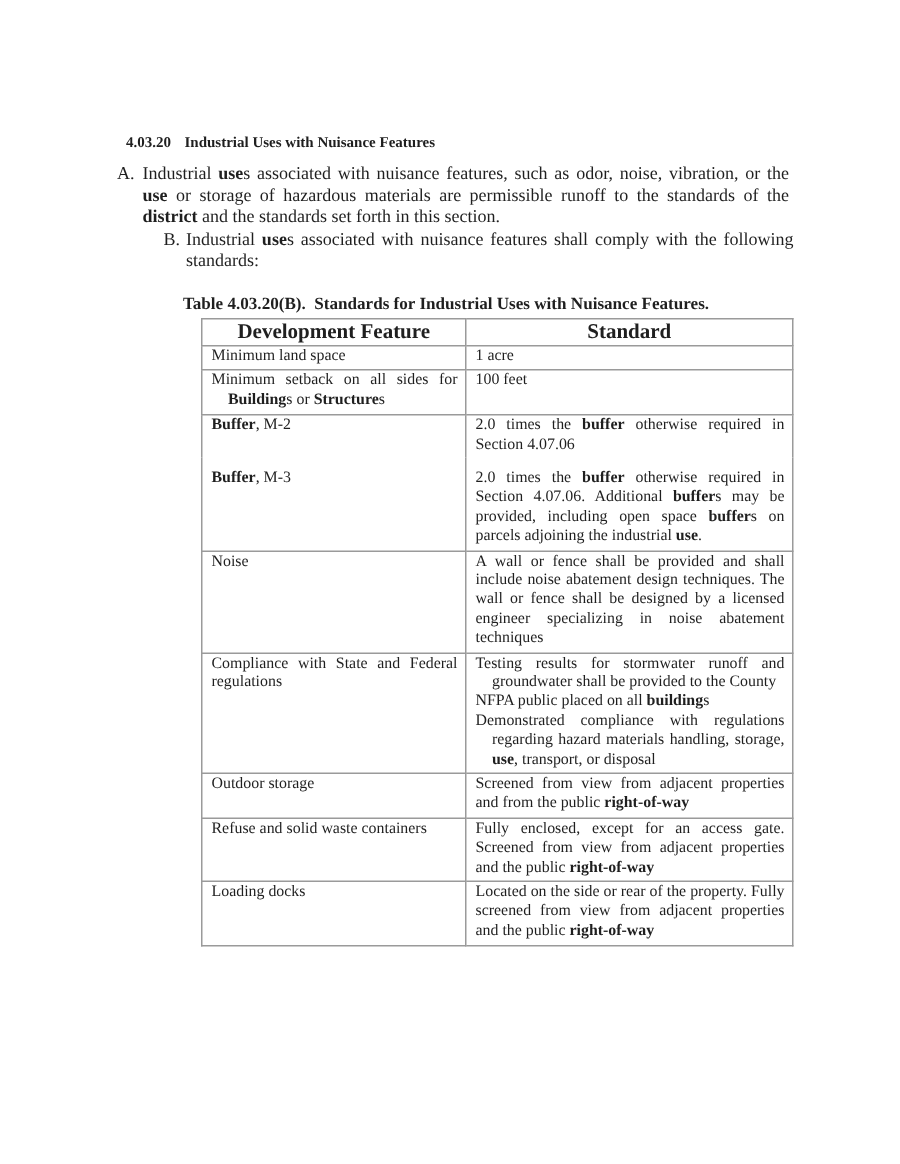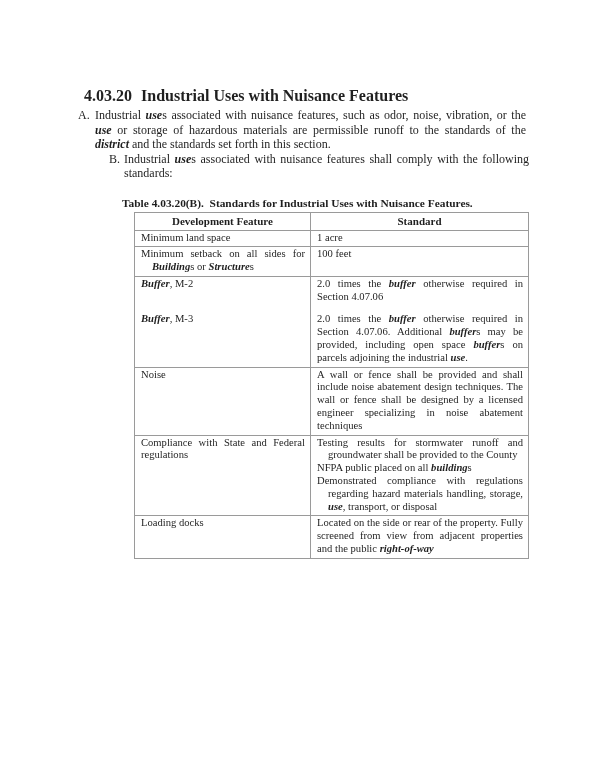--- a/index.html
+++ b/index.html
@@ -12,21 +12,21 @@
     position:relative;
     width:600px;height:776px;
     background:var(--background);
     color:var(--text);
     font-family:"Liberation Serif","DejaVu Serif",serif;
     overflow:hidden;
   }
   .content{position:absolute;left:78px;top:88px;width:452px;}
   .heading{
     margin:0 0 0 6px;
-    font-size:16px;font-weight:bold;line-height:16px;
+    font-size:10px;font-weight:bold;line-height:16px;
     white-space:pre;
   }
   .heading .num{margin-right:9px;}
   .para{
     position:relative;
     padding-left:17px;
     text-align:justify;
     font-size:12px;line-height:14.5px;
   }
   .para .marker{position:absolute;left:0;top:0;}
@@ -42,32 +42,32 @@
     border-collapse:collapse;
     width:394px;table-layout:fixed;
     font-size:10.6px;line-height:12.8px;
   }
   table.standards th,
   table.standards td{
     border:1px solid var(--border);
     vertical-align:top;
   }
   table.standards th{
-    font-weight:bold;font-size:11px;line-height:13px;
+    font-weight:bold;font-size:14px;line-height:13px;
     text-align:center;padding:2px 4px;
   }
   table.standards td{
     text-align:justify;
     padding:1px 5px 2px 6px;
   }
   .block{margin:0;}
   .block.hang{padding-left:11px;text-indent:-11px;}
   tr.merge-start td{border-bottom-style:hidden;margin-left:43px;}
   tr.merge-end td{border-top-style:hidden;padding-top:8px;}
-  .b{font-weight:bold;font-style:italic;}
+  .b{font-weight:bold;}
 </style>
 </head>
 <body>
 
 <div class="page">
   <div class="content">
 
     <h1 class="heading"><span class="num">4.03.20</span><span>Industrial Uses with Nuisance Features</span></h1>
 
     <div class="para para-a">
@@ -143,21 +143,37 @@
     <td class="feature">
               <div class="block"><span>Compliance with State and Federal regulations</span></div>
             </td>
     <td class="standard">
               <div class="block hang"><span>Testing results for stormwater runoff and groundwater shall be provided to the County</span></div>
               <div class="block hang"><span>NFPA public placed on all </span><span class="b">building</span><span>s</span></div>
               <div class="block hang"><span>Demonstrated compliance with regulations regarding hazard materials handling, storage, </span><span class="b">use</span><span>, transport, or disposal</span></div>
             </td>
   </tr>
 
+  <tr>
+    <td class="feature">
+              <div class="block"><span>Outdoor storage</span></div>
+            </td>
+    <td class="standard">
+              <div class="block"><span>Screened from view from adjacent properties and from the public </span><span class="b">right-of-way</span></div>
+            </td>
+  </tr>
 
+  <tr>
+    <td class="feature">
+              <div class="block"><span>Refuse and solid waste containers</span></div>
+            </td>
+    <td class="standard">
+              <div class="block"><span>Fully enclosed, except for an access gate. Screened from view from adjacent properties and the public </span><span class="b">right-of-way</span></div>
+            </td>
+  </tr>
 
   <tr>
     <td class="feature">
               <div class="block"><span>Loading docks</span></div>
             </td>
     <td class="standard">
               <div class="block"><span>Located on the side or rear of the property. Fully screened from view from adjacent properties and the public </span><span class="b">right-of-way</span></div>
             </td>
   </tr>
 </tbody>

